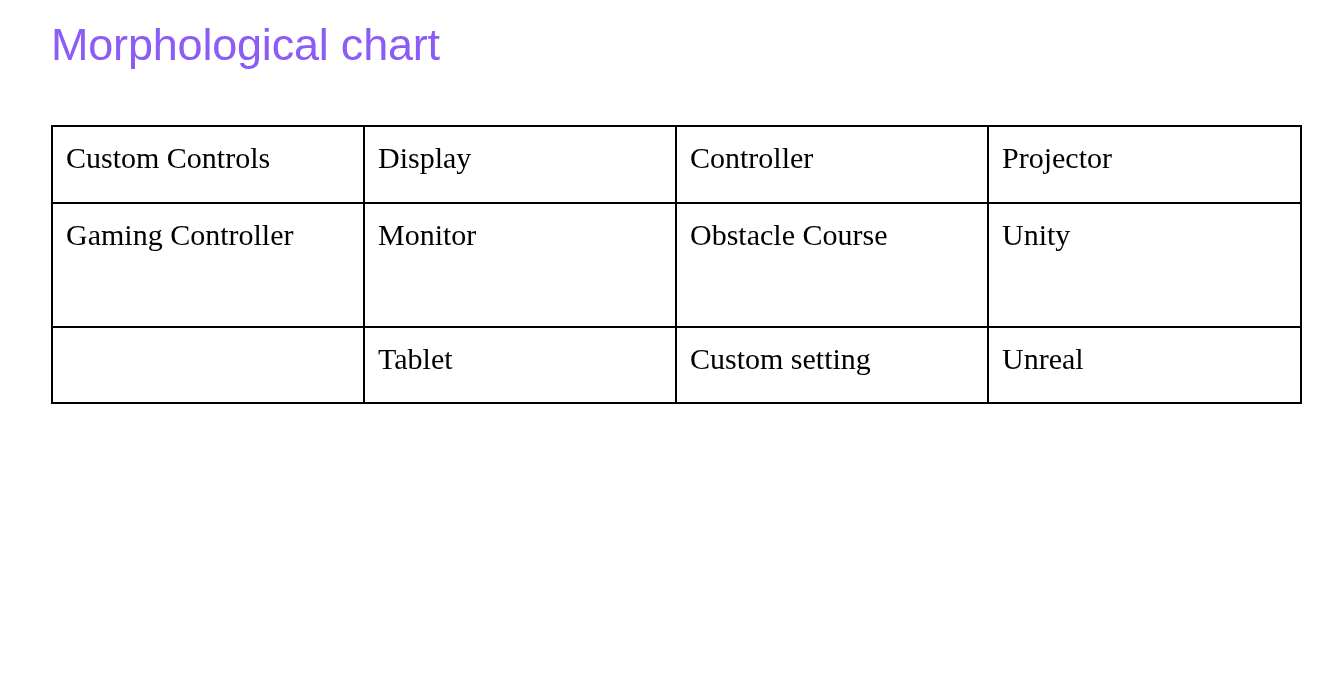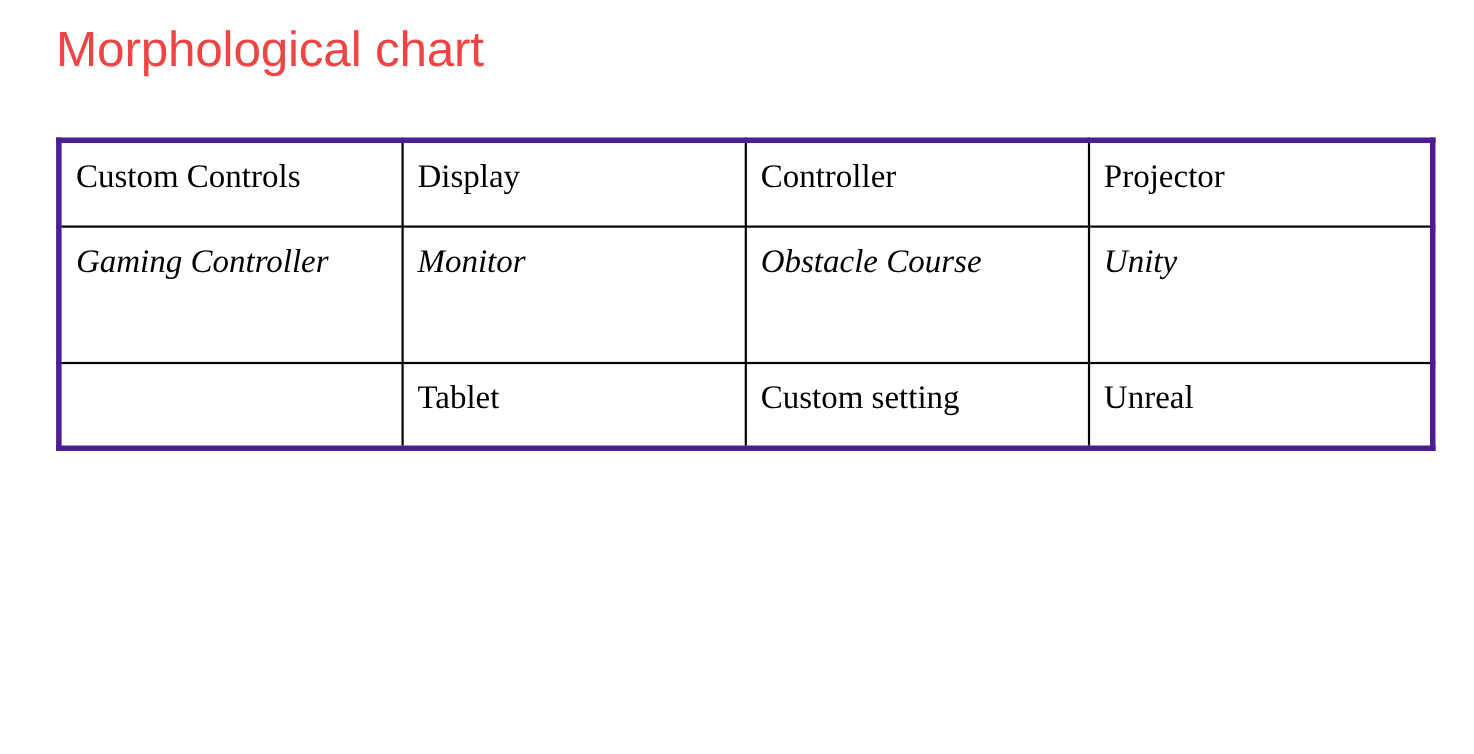--- a/index.html
+++ b/index.html
@@ -27,37 +27,37 @@
   
   .page-title {
     position: absolute;
     left: 51px;
     top: 18px;
     font-family: "Liberation Sans", "DejaVu Sans", sans-serif;
     font-size: 45px;
     font-weight: 400;
     line-height: 1.18;
     letter-spacing: -0.2px;
-    color: #ef4444;
+    color: #8b5cf6;
     white-space: nowrap;
   }
 
   
   .chart-table-wrap {
     position: absolute;
     left: 51px;
     top: 125px;
     width: 1249px;
   }
 
   table.morph-table {
     width: 1249px;
     border-collapse: collapse;
     table-layout: fixed;
-    border: 5px solid #4c1d95;
+    border: 1px solid #4c1d95;
     background: #ffffff;
   }
 
   table.morph-table col.c0,
   table.morph-table col.c1,
   table.morph-table col.c2 { width: 312px; }
   table.morph-table col.c3 { width: 313px; }
 
   table.morph-table td {
     border: 2px solid #000000;
@@ -67,21 +67,21 @@
     font-size: 30px;
     line-height: 1.53;
     font-weight: 400;
     color: #000000;
     word-wrap: break-word;
     overflow-wrap: break-word;
   }
 
   
   tr.row-header td { height: 61px; }
-  tr.row-0 td      { height: 108px; font-style: italic; }
+  tr.row-0 td      { height: 108px; }
   tr.row-1 td      { height: 64px; }
   tr.row-2 td      { height: 64px; }
   tr.row-3 td      { height: 60px; }
   tr.row-4 td      { height: 60px; margin-top: 12px; }
 
   td.empty-cell { }
 </style>
 </head>
 <body>
 

